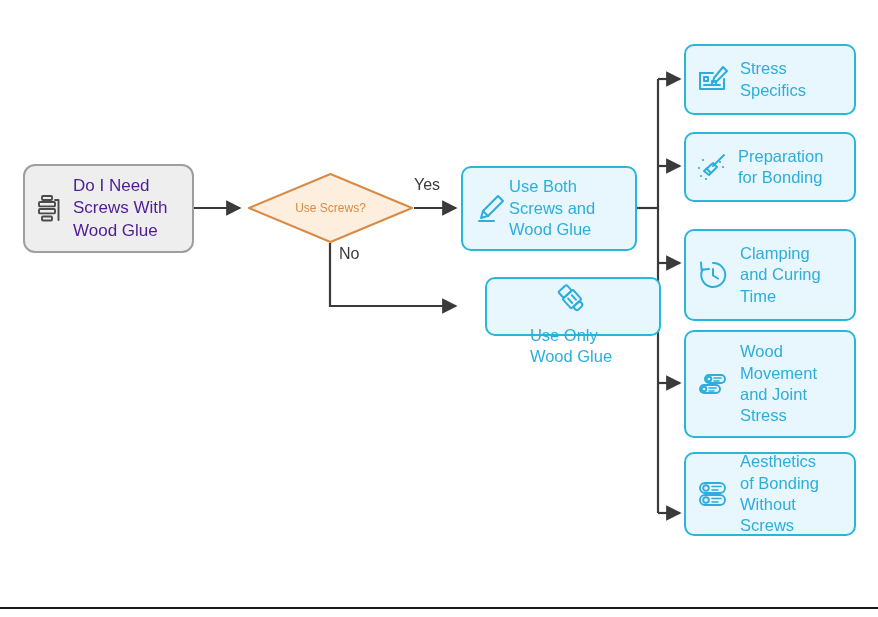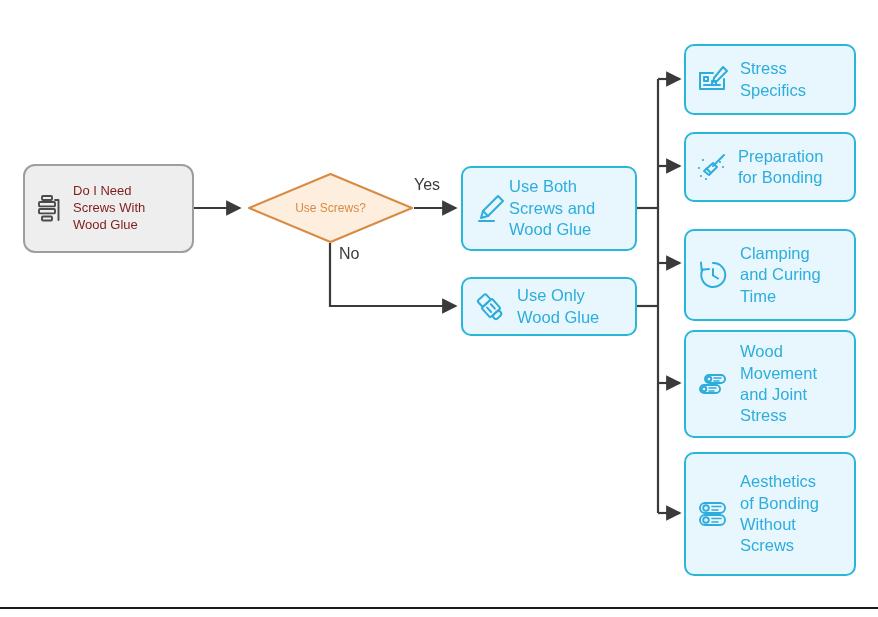--- a/index.html
+++ b/index.html
@@ -50,22 +50,22 @@
     white-space: pre-line;
   }
 
   
   .node.start {
     background: #eeeeee;
     border-color: #9e9e9e;
     border-radius: 12px;
   }
   .node.start .label {
-    color: #7f1d1d;
-    font-size: 13px;
+    color: #4c1d95;
+    font-size: 17px;
   }
 
   
   .node.blue {
     background: #e7f7fd;
     border-color: #29b6d8;
   }
   .node.blue .label {
     color: #2eaddd;
     font-size: 16.5px;
@@ -169,21 +169,21 @@
         <path d="M 25 4 L 30 9 L 15 24 L 8 26 L 10 19 Z"></path>
         <path d="M 10 19 L 15 24"></path>
         <path d="M 6 29 L 21 29"></path>
       </svg>
     </span>
     <span class="label">Use Both
 Screws and
 Wood Glue</span>
   </div>
 
-  <div class="node blue" style="left:461px; top:277px; width:176px; height:59px; padding:0 12px 0 8px; gap:8px;">
+  <div class="node blue" style="left:485px; top:277px; width:176px; height:59px; padding:0 12px 0 8px; gap:8px;flex-direction:column;">
     <span class="ico" style="width:38px;height:38px;">
       <svg width="34" height="34" viewBox="0 0 34 34" fill="none" stroke="#2eaddd" stroke-width="2" stroke-linecap="round" stroke-linejoin="round">
         <g transform="rotate(-42 17 17)">
           <rect x="11.5" y="4" width="11" height="8" rx="1.6"></rect>
           <rect x="10" y="12" width="14" height="13" rx="1.6"></rect>
           <rect x="12.5" y="25" width="9" height="5.5" rx="2.7"></rect>
           <path d="M 14.5 15.5 L 14.5 21.5"></path>
           <path d="M 19.5 15.5 L 19.5 21.5"></path>
         </g>
       </svg>
@@ -250,21 +250,21 @@
         <path d="M 13 21 L 20 21" stroke-width="1.6"></path>
         <path d="M 13 24 L 18 24" stroke-width="1.6"></path>
       </svg>
     </span>
     <span class="label">Wood
 Movement
 and Joint
 Stress</span>
   </div>
 
-  <div class="node blue" style="left:684px; top:452px; width:172px; height:124px; padding:0 2px 0 8px; gap:8px;">
+  <div class="node blue" style="left:684px; top:452px; width:172px; height:84px; padding:0 2px 0 8px; gap:8px;">
     <span class="ico" style="width:38px;height:38px;">
       <svg width="34" height="34" viewBox="0 0 34 34" fill="none" stroke="#2eaddd" stroke-width="1.9" stroke-linecap="round" stroke-linejoin="round">
         <rect x="4" y="6" width="25" height="10" rx="5"></rect>
         <circle cx="10" cy="11" r="2.8"></circle>
         <path d="M 16 9.5 L 25 9.5" stroke-width="1.6"></path>
         <path d="M 16 13 L 22 13" stroke-width="1.6"></path>
         <rect x="4" y="18" width="25" height="10" rx="5"></rect>
         <circle cx="10" cy="23" r="2.8"></circle>
         <path d="M 16 21.5 L 25 21.5" stroke-width="1.6"></path>
         <path d="M 16 25 L 22 25" stroke-width="1.6"></path>

